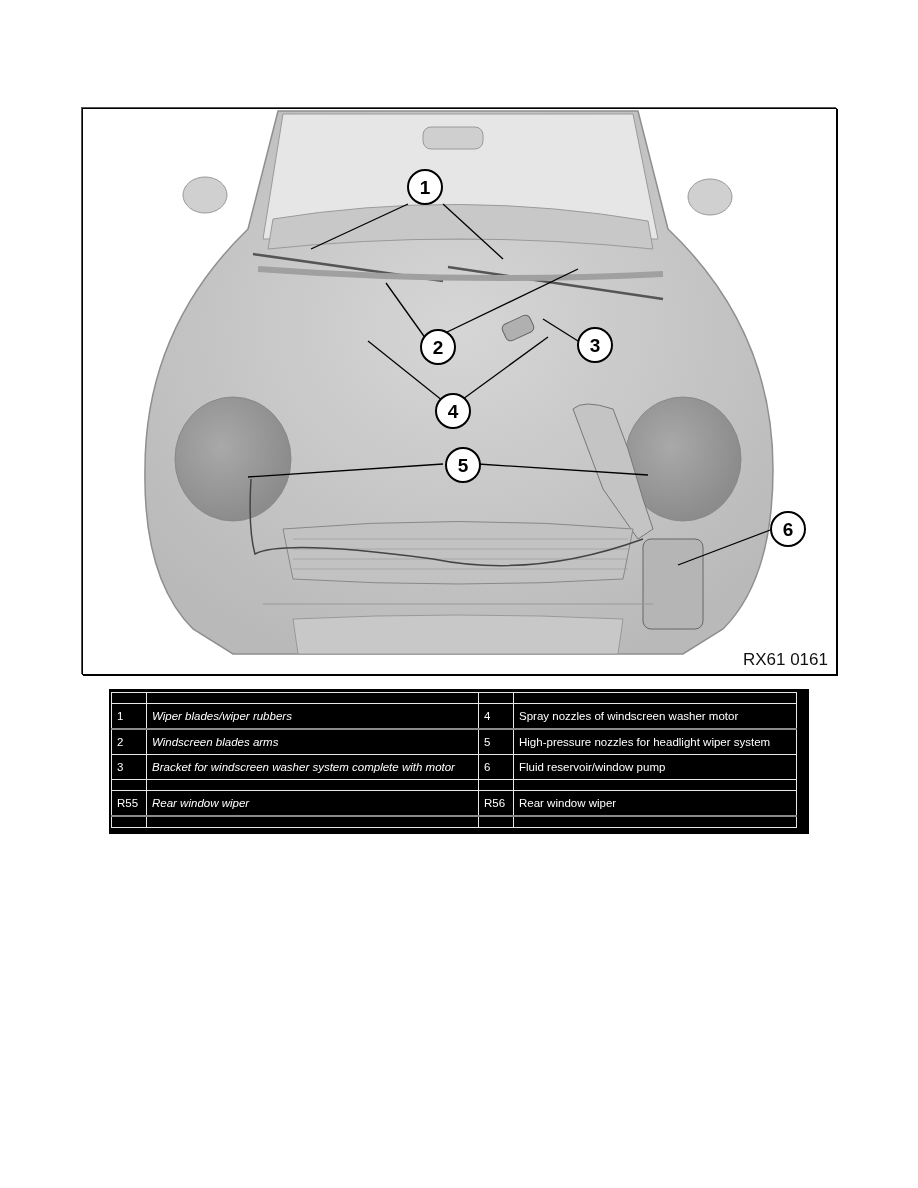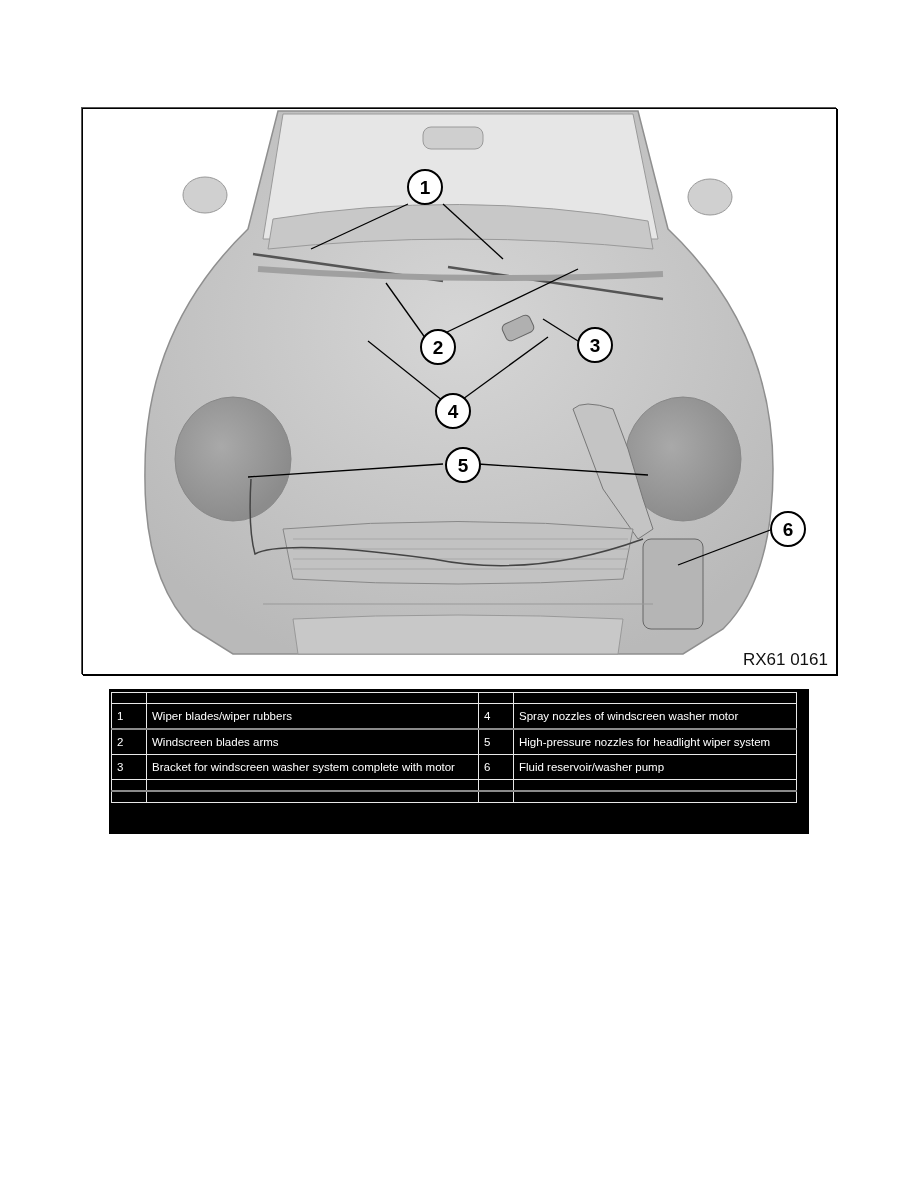--- a/index.html
+++ b/index.html
@@ -13,21 +13,21 @@
     .fig-id { position: absolute; right: 8px; bottom: 4px; font-size: 17px; color: #111; }
 
     .legend-wrap { position: absolute; left: 109px; top: 689px; width: 700px; height: 145px;
                    background: #000; }
     table.legend { position: absolute; left: 2px; top: 3px; border-collapse: collapse;
                    width: 686px; color: #fff; font-size: 11.5px; }
     table.legend td { border: 1px solid #e8e8e8; padding: 0 5px; height: 24px; vertical-align: middle;
                       white-space: nowrap; }
     table.legend tr.thin td { height: 10px; padding: 0; }
     table.legend td.num { width: 24px; }
-    table.legend td.desc { width: 321px; }
+    table.legend td.desc { width: 321px; font-style: italic; }
     table.legend tr.grey-top td { border-top-color: #8a8a8a; border-top-width: 2px; }
   </style>
 </head>
 <body>
 
 <div class="figure">
   <svg width="753" height="565" viewBox="0 0 753 565">
     <defs>
       <radialGradient id="hood" cx="50%" cy="40%" r="65%">
         <stop offset="0%" stop-color="#d6d6d6"></stop>
@@ -123,27 +123,33 @@
     <tr class="grey-top">
       <td class="num">2</td>
       <td class="desc">Windscreen blades arms</td>
       <td class="num">5</td>
       <td>High-pressure nozzles for headlight wiper system</td>
     </tr>
     <tr>
       <td class="num">3</td>
       <td class="desc">Bracket for windscreen washer system complete with motor</td>
       <td class="num">6</td>
-      <td>Fluid reservoir/washer pump</td>
+      <td>Fluid reservoir/window pump</td>
     </tr>
     <tr class="thin">
       <td class="num"></td>
           <td class="desc"></td>
           <td class="num"></td>
           <td></td>
+    </tr>
+    <tr>
+      <td class="num">R55</td>
+      <td class="desc">Rear window wiper</td>
+      <td class="num">R56</td>
+      <td>Rear window wiper</td>
     </tr>
     <tr class="thin grey-top">
       <td class="num"></td>
           <td class="desc"></td>
           <td class="num"></td>
           <td></td>
     </tr>
   </tbody>
     </table>
 </div>

